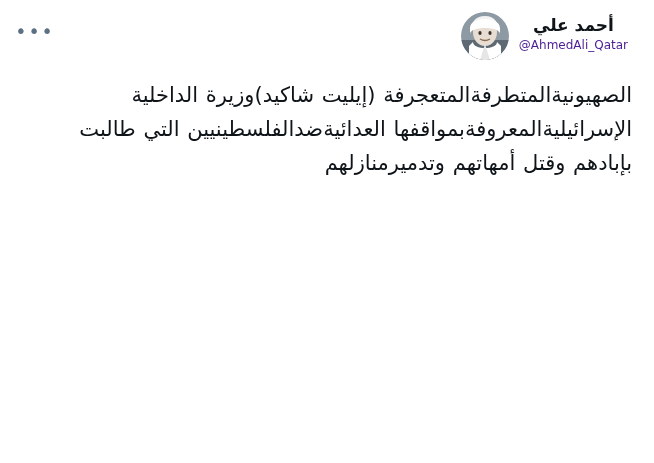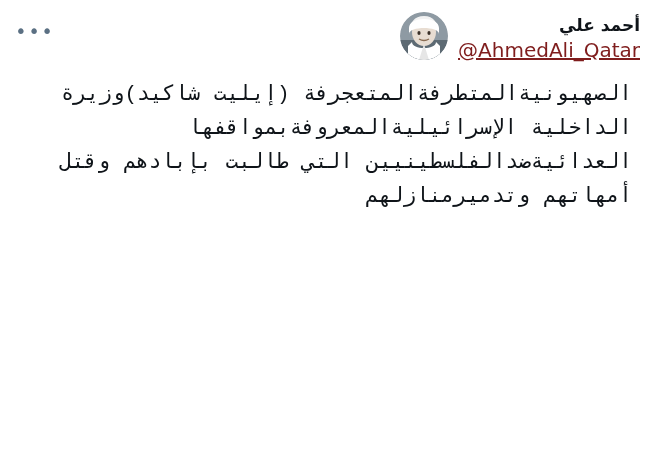--- a/index.html
+++ b/index.html
@@ -59,58 +59,56 @@
     flex: 0 0 auto;
     margin-right: 0;
     margin-left: 0;
     background: #c8ccd0;
     position: relative;
   }
   .avatar svg { display: block; width: 48px; height: 48px; }
   .names {
     display: flex;
     flex-direction: column;
-    align-items: flex-start;
+    align-items: center;
     justify-content: center;
     margin-left: 10px;
-    margin-right: 0;
+    margin-right: 12px;
     padding-top: 2px;
   }
   .display-name {
     font-size: 17px;
     font-weight: bold;
     color: #0f1419;
     line-height: 1.35;
     white-space: nowrap;
   }
   .handle {
-    font-size: 20px;
-    color: #7f1d1d;
+    font-size: 12px;
+    color: #4c1d95;
     line-height: 1.35;
     white-space: nowrap;
     direction: ltr;
-    text-decoration: underline;
   }
   
   .tweet-body {
     position: absolute;
     top: 78px;
     left: 0;
     right: 0;
     padding: 0 22px 0 22px;
     text-align: right;
     direction: rtl;
   }
   .para {
     font-size: 21px;
     line-height: 1.62;
     color: #0f1419;
     margin: 0;
     word-spacing: 1px;
-    font-family: Liberation Mono, monospace;
   }
   .para + .para {
     margin-top: 28px;
   }
 </style>
 </head>
 <body>
 
 <div class="screen">
 

